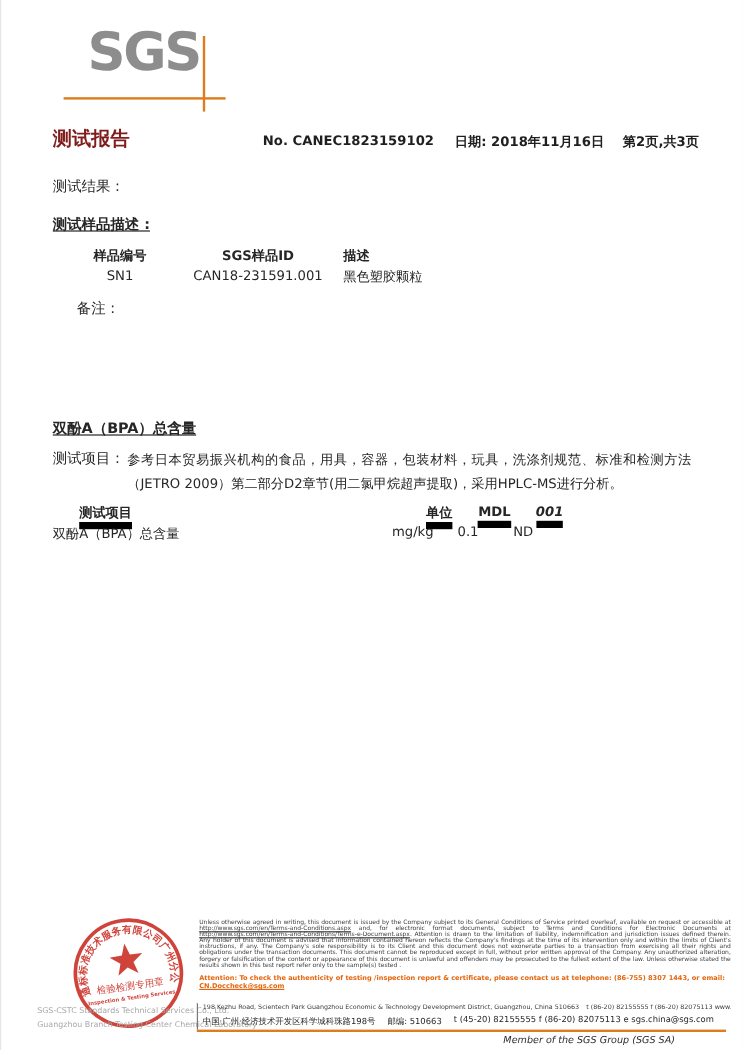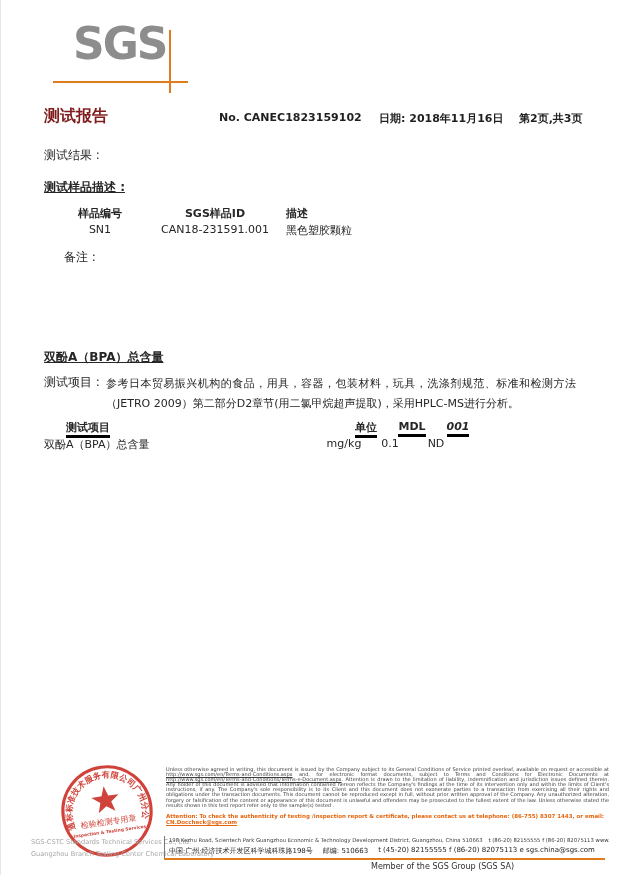--- a/index.html
+++ b/index.html
@@ -36,40 +36,40 @@
   .method-label{left:43px;top:374px;}
   .method-text{position:absolute;left:105px;top:374px;width:470px;font-size:11px;line-height:20px;text-align:justify;}
   .r-head{top:420px;}
   .r-data{top:437px;}
   .r-item{width:275px;text-align:left;}
   .r-item-h{padding-left:22px;}
   .r-unit{width:50px;text-align:center;}
   .r-mdl{width:42px;text-align:center;}
   .r-001{width:50px;text-align:center;}
   .hcell{font-weight:bold;}
-  .hcell span{border-bottom:3px solid #000000;padding-bottom:1px;}
+  .hcell span{border-bottom:6px solid #000000;padding-bottom:1px;}
   .italic{font-style:italic;}
   
   .stamp{position:absolute;left:58px;top:763px;width:96px;height:96px;transform:rotate(-8deg);opacity:.92;}
   .company-lines{position:absolute;left:30px;top:836px;width:140px;text-align:center;
                  font-size:6.6px;line-height:12px;color:#a8a8a8;white-space:nowrap;}
   .disclaimer{position:absolute;left:165px;top:767px;width:443px;font-size:5px;line-height:5.1px;
               text-align:justify;color:#3c3c3c;margin:0;}
   .disclaimer .link{text-decoration:underline;}
   .attention{position:absolute;left:165px;top:813px;width:443px;font-size:5.5px;line-height:6.4px;
              font-weight:bold;color:#e4660e;margin:0;}
   .attention .email{text-decoration:underline;}
   .addr-vline{position:absolute;left:163px;top:836px;width:1px;height:22px;background:#777;}
   .addr-en{position:absolute;left:168px;top:837px;width:440px;font-size:5.3px;color:#3c3c3c;
            white-space:nowrap;overflow:hidden;display:flex;gap:6px;}
   .addr-cn{position:absolute;left:168px;top:846px;width:440px;font-size:7px;color:#262626;
            white-space:nowrap;overflow:hidden;display:flex;gap:10px;}
   .footer-orange-line{position:absolute;left:163px;top:858px;width:441px;height:2px;background:#de7c1e;}
-  .member-line{position:absolute;left:370px;top:862px;width:240px;
-               font-size:8px;color:#2e2e2e;}
+  .member-line{position:absolute;left:370px;top:862px;width:240px;text-align:center;
+               font-size:8px;color:#2e2e2e;font-style:italic;}
 </style>
 </head>
 <body>
 
 <div class="page">
 
   <div class="abs">
     <span class="logo-text">SGS</span>
     <div class="logo-hline"></div>
     <div class="logo-vline"></div>

